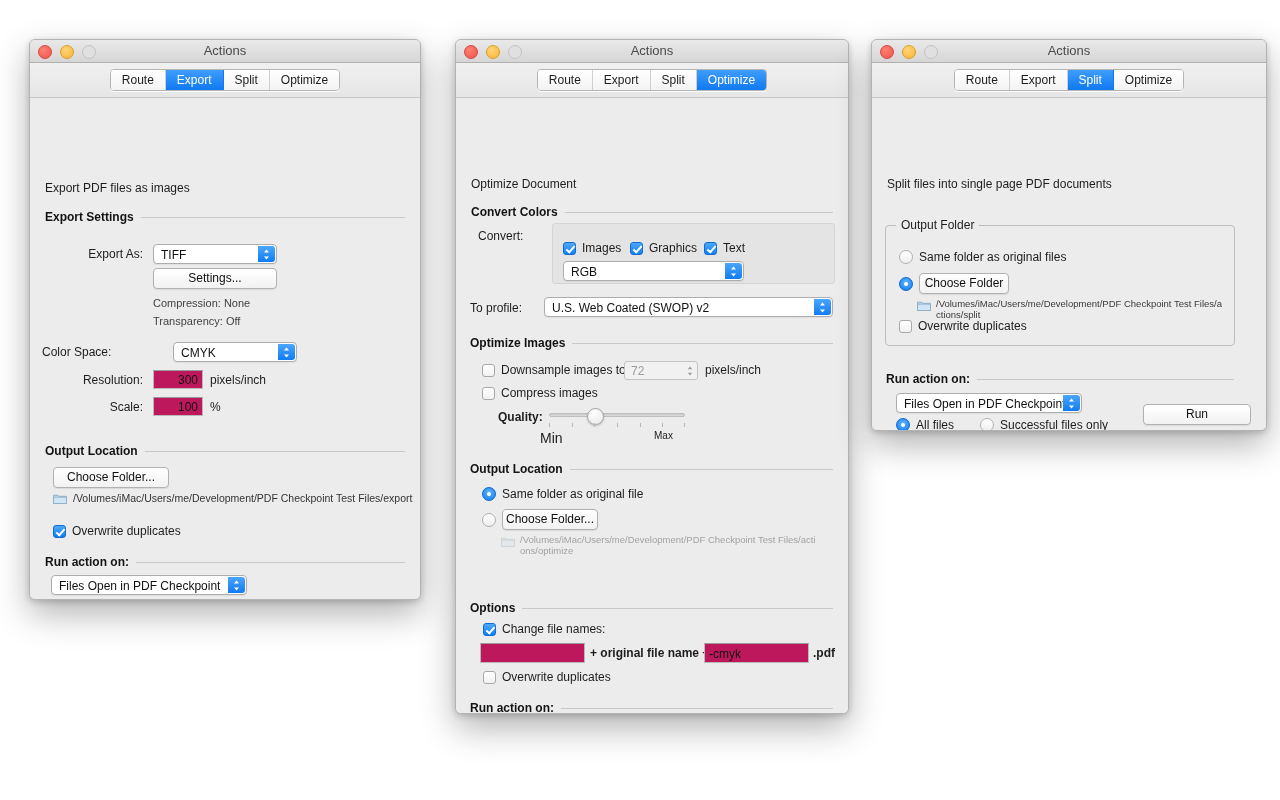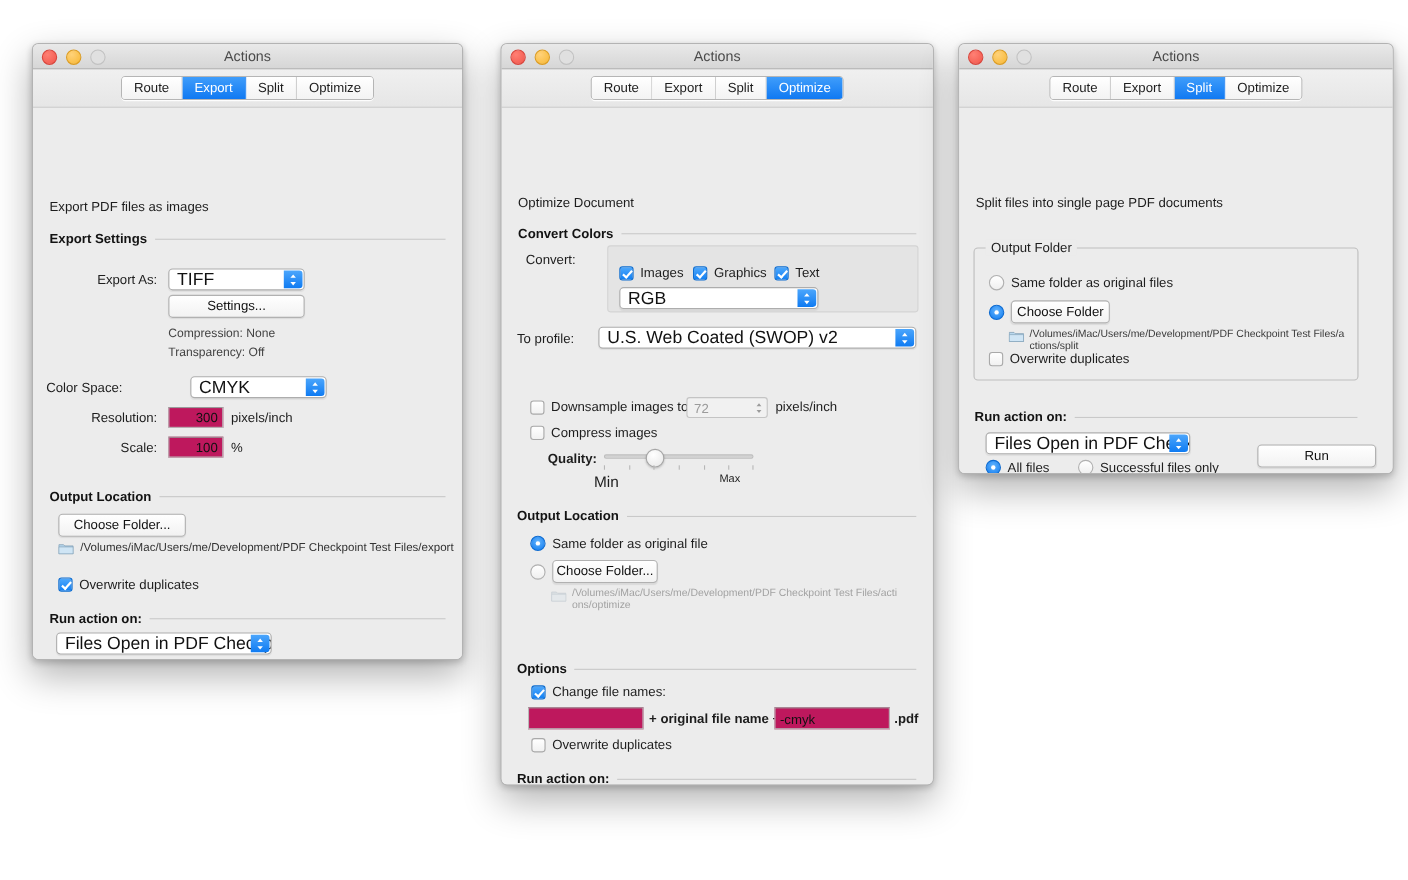--- a/index.html
+++ b/index.html
@@ -82,21 +82,21 @@
   .lbl.sm { font-size: 11px; }
   .muted { color: #8c8c8c; }
 
   
   .popup {
     position: relative;
     height: 20px;
     background: #fff;
     border: 1px solid #adadad;
     border-radius: 4px;
-    font-size: 16px;
+    font-size: 12px;
     color: #111;
     line-height: 20px;
     padding-left: 7px;
     box-sizing: border-box;
     box-shadow: 0 1px 1px rgba(0,0,0,0.06);
     white-space: nowrap; overflow: hidden;
   }
   .popup .arrowbox {
     position: absolute; right: 1px; top: 1px; bottom: 1px; width: 17px;
     background: linear-gradient(to bottom,#4ca6fc,#0f7bf2);
@@ -388,20 +388,24 @@
       <div class="popup abs" style="left:88px; top:199px; width:289px;">
         <span>U.S. Web Coated (SWOP) v2</span>
         <span class="arrowbox">
           <svg width="9" height="13" viewBox="0 0 9 13">
               <path d="M4.5 1.5 L7 4.6 H2 Z" fill="#fff"></path>
               <path d="M4.5 11.5 L7 8.4 H2 Z" fill="#fff"></path>
             </svg>
         </span>
       </div>
 
+      <div class="grouphead abs" style="left:14px; top:238px; width:363px;">
+        <span>Optimize Images</span>
+        <span class="rule"></span>
+      </div>
 
       <div class="cbrow abs" style="left:26px; top:265px;">
         <span class="cb"></span>
         <span class="lbl">Downsample images to</span>
       </div>
       <div class="stepper abs" style="left:168px; top:263px; width:74px;">
         <span>72</span>
         <span class="sarr">
           <svg width="8" height="12" viewBox="0 0 8 12">
               <path d="M4 1.5 L6.2 4.3 H1.8 Z" fill="#9b9b9b"></path>

